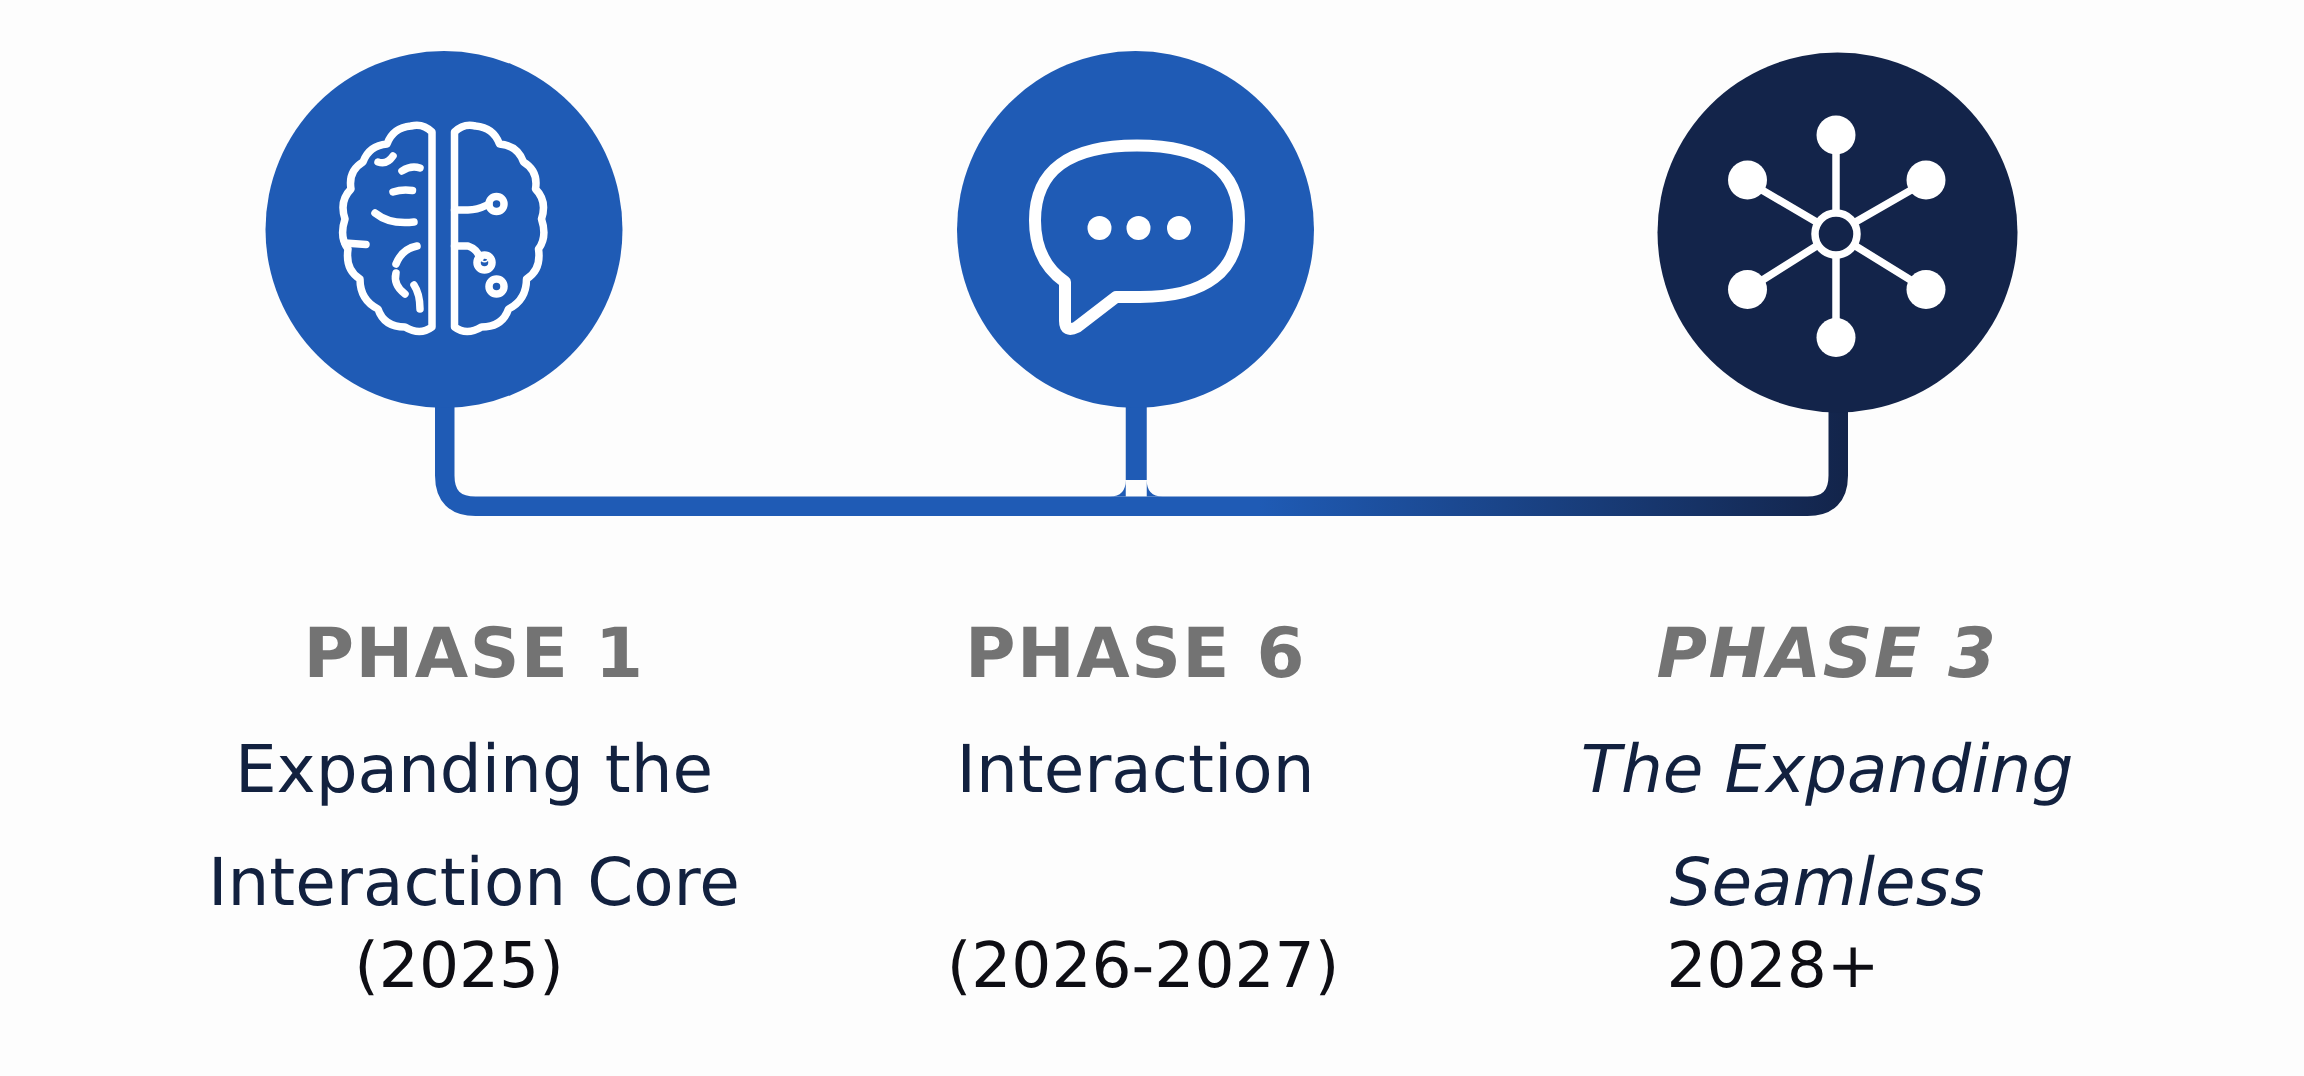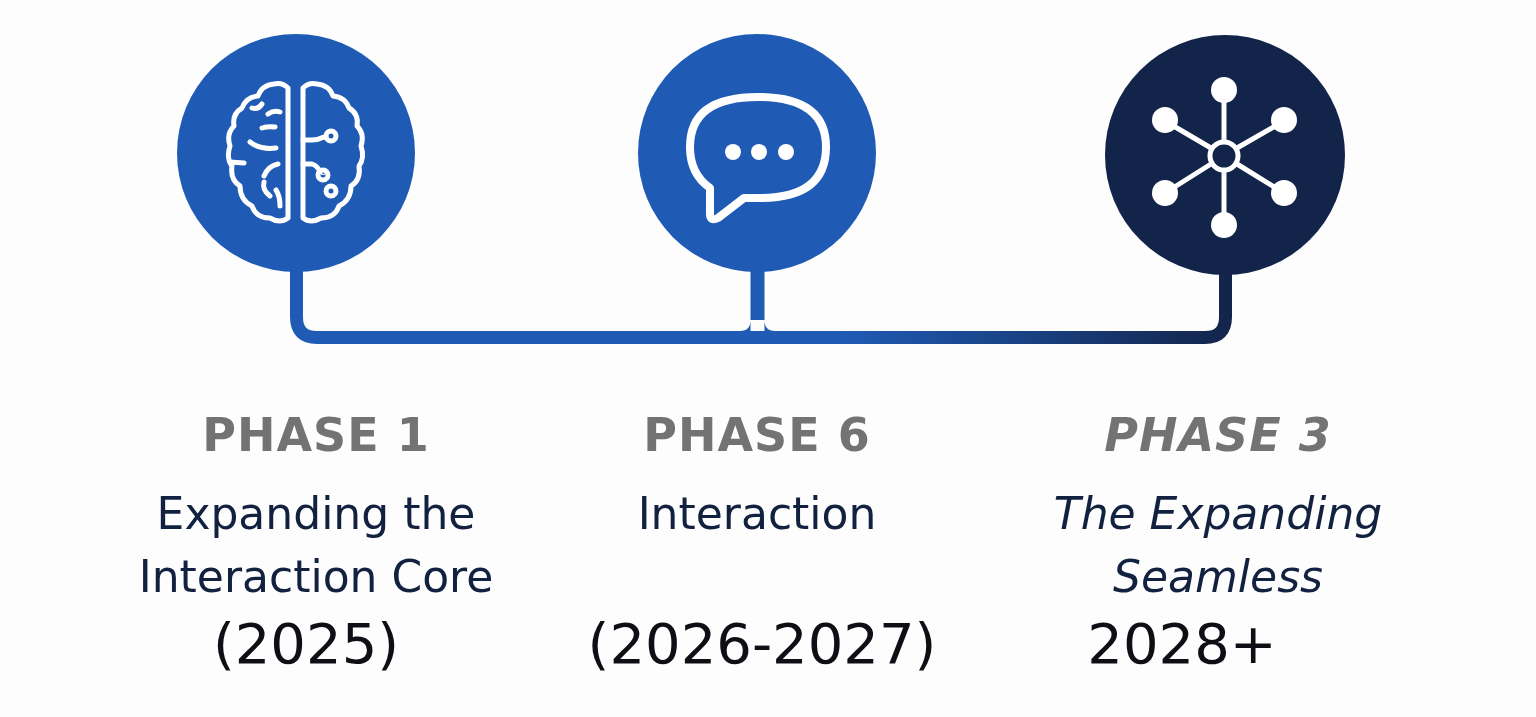--- a/index.html
+++ b/index.html
@@ -39,29 +39,29 @@
       line-height: 62px;
       color: #737373;
       margin: 16px;
     }
     .phase-title {
       font-family: "DejaVu Sans", "Liberation Sans", sans-serif;
       font-weight: normal;
       font-size: 44px;
       line-height: 63px;
       color: #12213f;
-      margin: 0;
+      margin: 12px;
     }
     .phase-years {
       position: absolute;
       top: 616px;
       width: 480px;
       text-align: center;
       font-family: "DejaVu Sans", "Liberation Sans", sans-serif;
-      font-size: 56px;
+      font-size: 42px;
       line-height: 56px;
       color: #0e0e14;
     }
     .p1 { left: 76px; }
     .p2 { left: 517px; }
     .p3 { left: 978px; font-style: italic; }
     .y1 { left: 66px; }
     .y2 { left: 522px; text-align: center; }
     .y3 { left: 942px; }
   </style>

